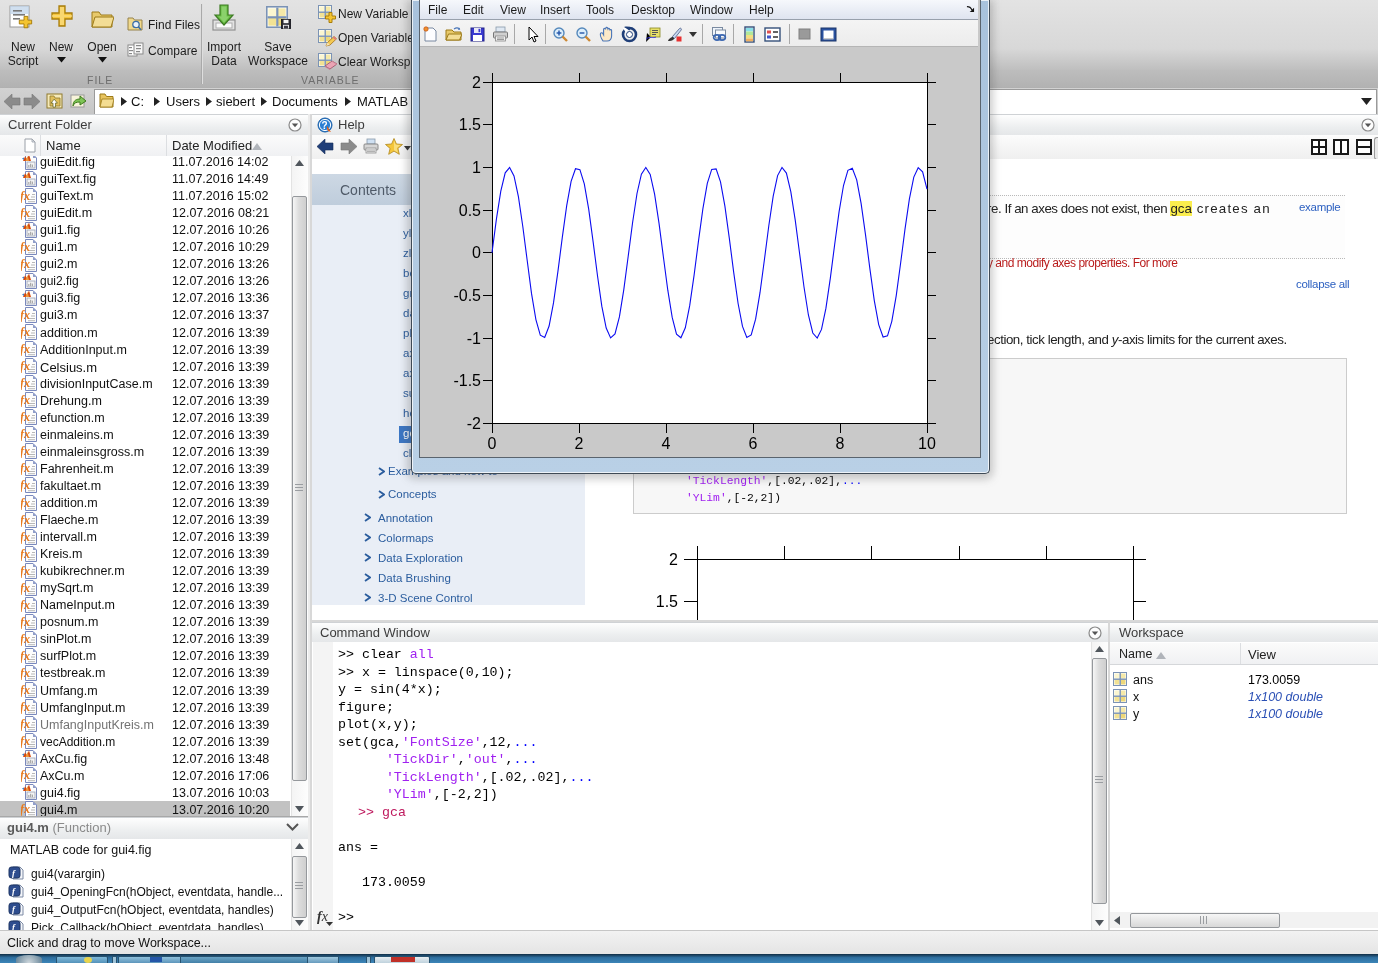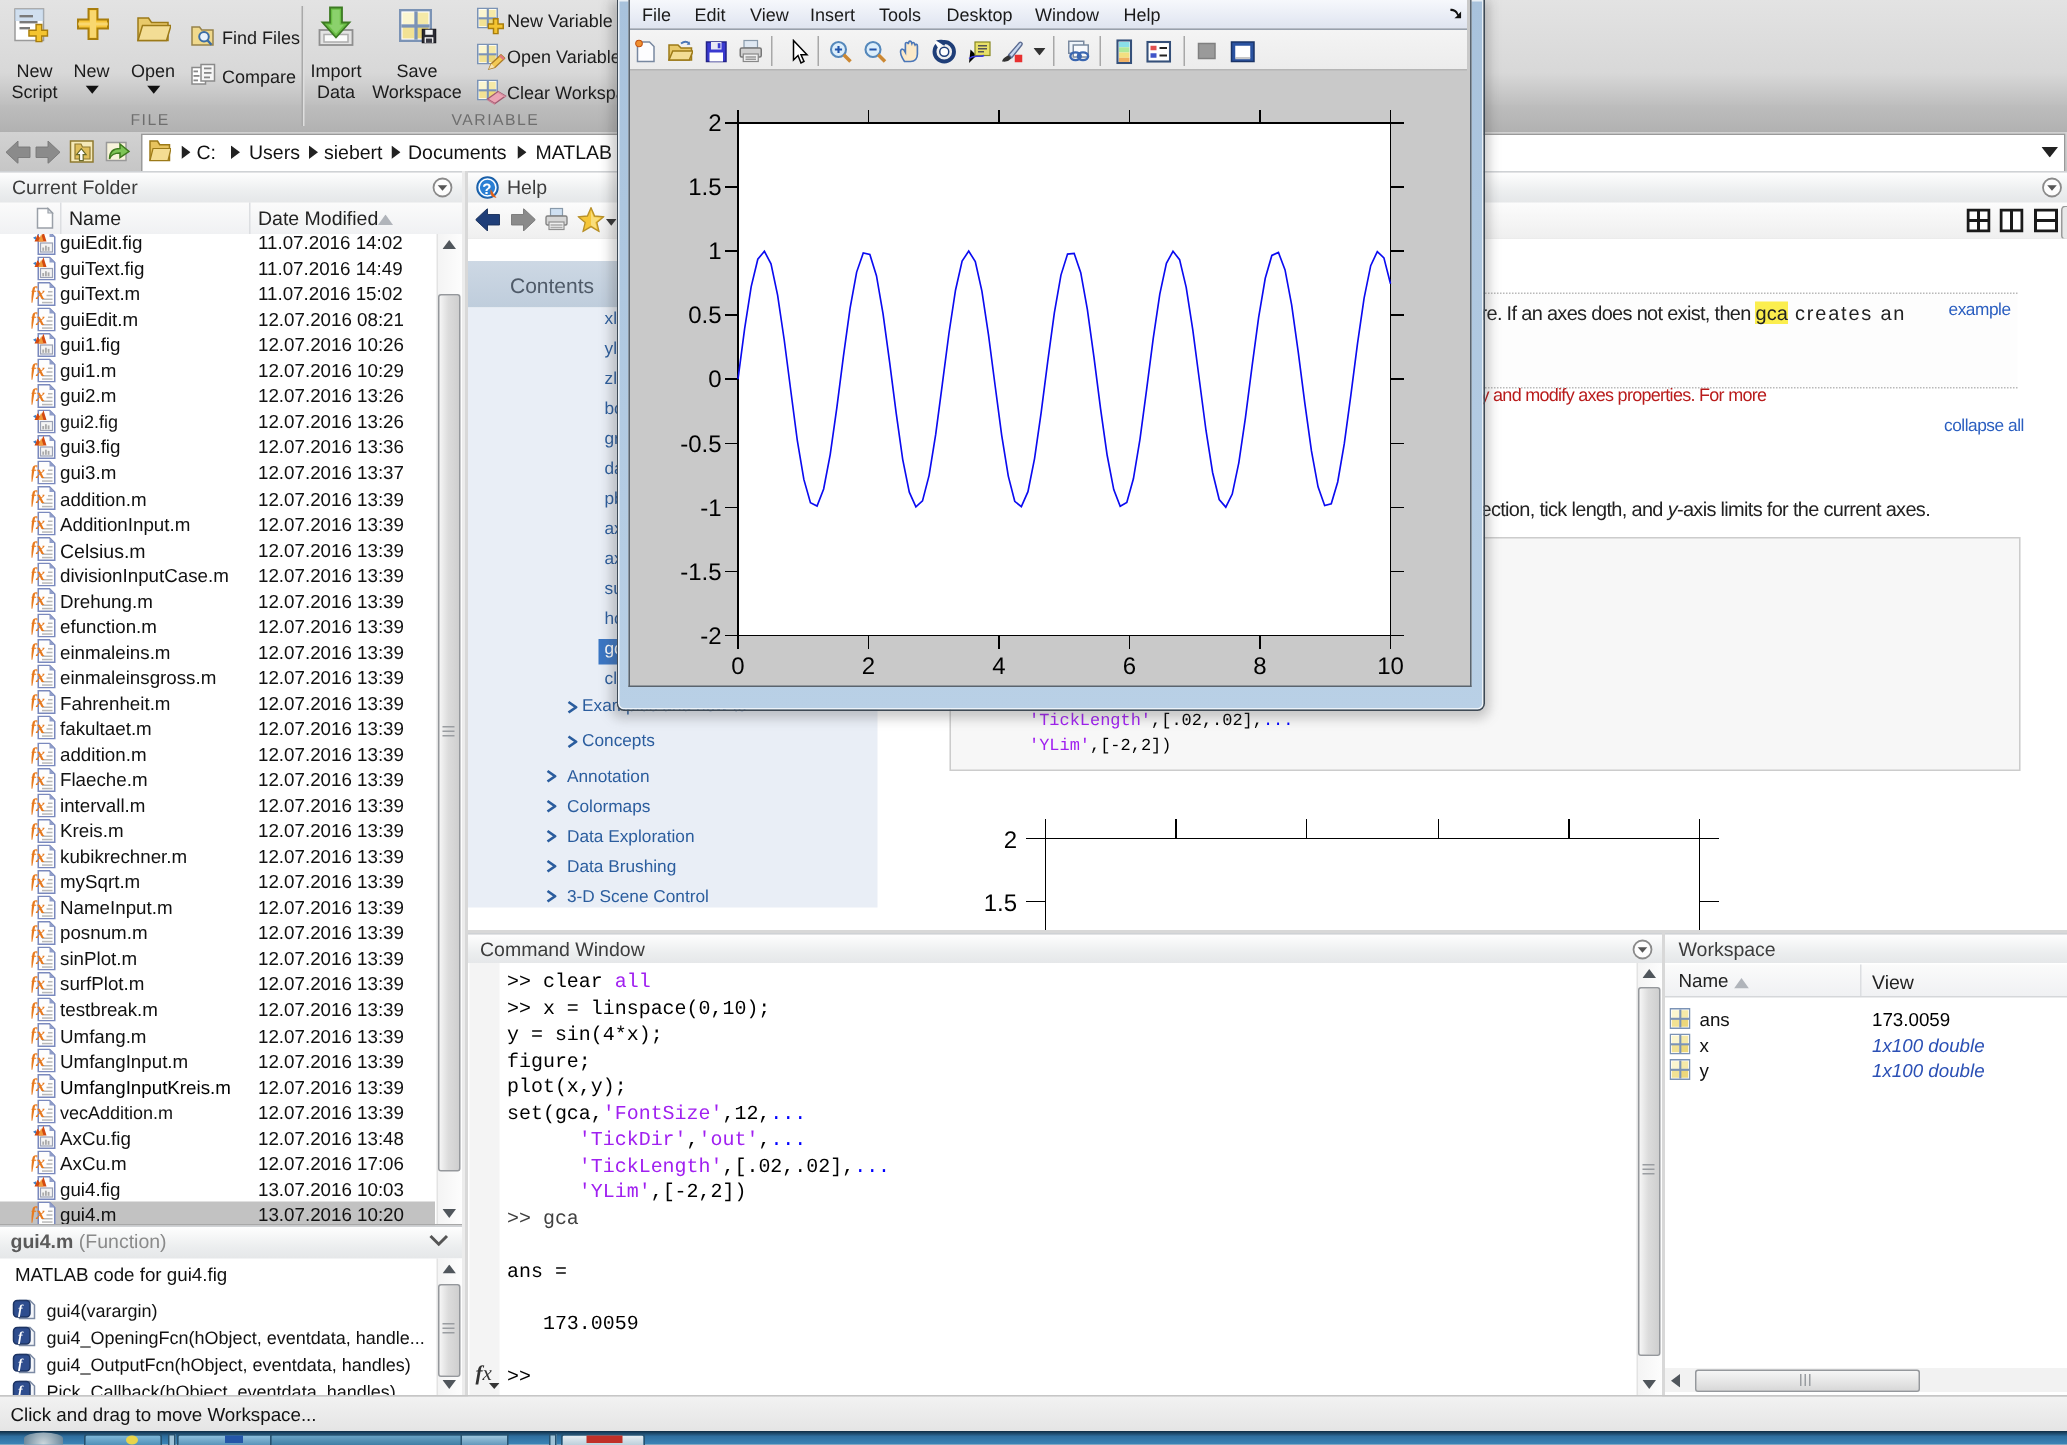--- a/index.html
+++ b/index.html
@@ -563,21 +563,21 @@
       <div class="abs" style="left:172px;top:701px;font-size:12.5px;color:#111;white-space:nowrap;">12.07.2016 13:39</div>
       <svg class="abs" style="left:21px;top:716.15px" width="17" height="16" viewBox="0 0 17 16">
 <path d="M4.5 0.5 L12 0.5 L15.5 4 L15.5 15.5 L4.5 15.5 Z" fill="#fdfdfd" stroke="#7a89bd" stroke-width="1"></path>
 <path d="M12 0.5 L12 4 L15.5 4 Z" fill="#8f9dc9"></path>
 <rect x="11" y="6" width="3" height="1" fill="#b8b8b8"></rect>
         <rect x="10" y="8.5" width="4" height="1" fill="#b8b8b8"></rect>
 <rect x="7" y="11" width="7" height="1" fill="#b8b8b8"></rect>
         <rect x="7" y="13.2" width="7" height="1" fill="#b8b8b8"></rect>
 <text x="-1" y="11.5" font-size="12" font-style="italic" font-weight="bold" fill="#e87a1e" font-family="Liberation Serif">fx</text>
       </svg>
-      <div class="abs" style="left:40px;top:718px;font-size:12.5px;color:#000000;white-space:nowrap;">UmfangInputKreis.m</div>
+      <div class="abs" style="left:40px;top:718px;font-size:12.5px;color:#737373;white-space:nowrap;">UmfangInputKreis.m</div>
       <div class="abs" style="left:172px;top:718px;font-size:12.5px;color:#111;white-space:nowrap;">12.07.2016 13:39</div>
       <svg class="abs" style="left:21px;top:733.2px" width="17" height="16" viewBox="0 0 17 16">
 <path d="M4.5 0.5 L12 0.5 L15.5 4 L15.5 15.5 L4.5 15.5 Z" fill="#fdfdfd" stroke="#7a89bd" stroke-width="1"></path>
 <path d="M12 0.5 L12 4 L15.5 4 Z" fill="#8f9dc9"></path>
 <rect x="11" y="6" width="3" height="1" fill="#b8b8b8"></rect>
         <rect x="10" y="8.5" width="4" height="1" fill="#b8b8b8"></rect>
 <rect x="7" y="11" width="7" height="1" fill="#b8b8b8"></rect>
         <rect x="7" y="13.2" width="7" height="1" fill="#b8b8b8"></rect>
 <text x="-1" y="11.5" font-size="12" font-style="italic" font-weight="bold" fill="#e87a1e" font-family="Liberation Serif">fx</text>
       </svg>
@@ -830,21 +830,21 @@
 <div class="abs" style="left:313px;top:642px;width:20px;height:288px;background:#f4f4f4;"></div>
 <div class="abs" style="left:338px;top:646px;font-size:13.3px;color:#000;white-space:nowrap;"><span class="mono">&gt;&gt; clear <span class="s">all</span></span></div>
 <div class="abs" style="left:338px;top:664px;font-size:13.3px;color:#000;white-space:nowrap;"><span class="mono">&gt;&gt; x = linspace(0,10);</span></div>
 <div class="abs" style="left:338px;top:681px;font-size:13.3px;color:#000;white-space:nowrap;"><span class="mono">y = sin(4*x);</span></div>
 <div class="abs" style="left:338px;top:699px;font-size:13.3px;color:#000;white-space:nowrap;"><span class="mono">figure;</span></div>
 <div class="abs" style="left:338px;top:716px;font-size:13.3px;color:#000;white-space:nowrap;"><span class="mono">plot(x,y);</span></div>
 <div class="abs" style="left:338px;top:734px;font-size:13.3px;color:#000;white-space:nowrap;"><span class="mono">set(gca,<span class="s">'FontSize'</span>,12,<span class="b">...</span></span></div>
 <div class="abs" style="left:338px;top:751px;font-size:13.3px;color:#000;white-space:nowrap;"><span class="mono">&nbsp;&nbsp;&nbsp;&nbsp;&nbsp;&nbsp;<span class="s">'TickDir'</span>,<span class="s">'out'</span>,<span class="b">...</span></span></div>
 <div class="abs" style="left:338px;top:769px;font-size:13.3px;color:#000;white-space:nowrap;"><span class="mono">&nbsp;&nbsp;&nbsp;&nbsp;&nbsp;&nbsp;<span class="s">'TickLength'</span>,[.02,.02],<span class="b">...</span></span></div>
 <div class="abs" style="left:338px;top:786px;font-size:13.3px;color:#000;white-space:nowrap;"><span class="mono">&nbsp;&nbsp;&nbsp;&nbsp;&nbsp;&nbsp;<span class="s">'YLim'</span>,[-2,2])</span></div>
-<div class="abs" style="left:338px;top:804px;font-size:13.3px;color:#404040;white-space:nowrap;"><span class="mono">&gt;&gt; gca</span></div>
+<div class="abs" style="left:358px;top:804px;font-size:13.3px;color:#be185d;white-space:nowrap;"><span class="mono">&gt;&gt; gca</span></div>
 <div class="abs" style="left:338px;top:839px;font-size:13.3px;color:#000;white-space:nowrap;"><span class="mono">ans =</span></div>
 <div class="abs" style="left:338px;top:874px;font-size:13.3px;color:#000;white-space:nowrap;"><span class="mono">&nbsp;&nbsp;&nbsp;173.0059</span></div>
 <div class="abs" style="left:338px;top:909px;font-size:13.3px;color:#000;white-space:nowrap;"><span class="mono">&gt;&gt;</span></div>
 <div class="abs" style="left:317px;top:909px;font-size:14px;color:#333;font-style:italic;font-family:'Liberation Serif',serif;"><b><i>f</i></b>x</div>
 <svg class="abs" style="left:326px;top:922px" width="7" height="4" viewBox="0 0 7 4">
     <path d="M0 0 L7 0 L3.5 4 Z" fill="#333"></path>
   </svg>
 <div class="abs" style="left:1091px;top:642px;width:16px;height:288px;background:linear-gradient(to right,#f4f4f4,#fdfdfd);border-left:1px solid #e3e3e3;"></div>
 <svg class="abs" style="left:1095px;top:646px" width="9" height="6" viewBox="0 0 9 6">
     <path d="M4.5 0 L9 6 L0 6 Z" fill="#50565c"></path>

